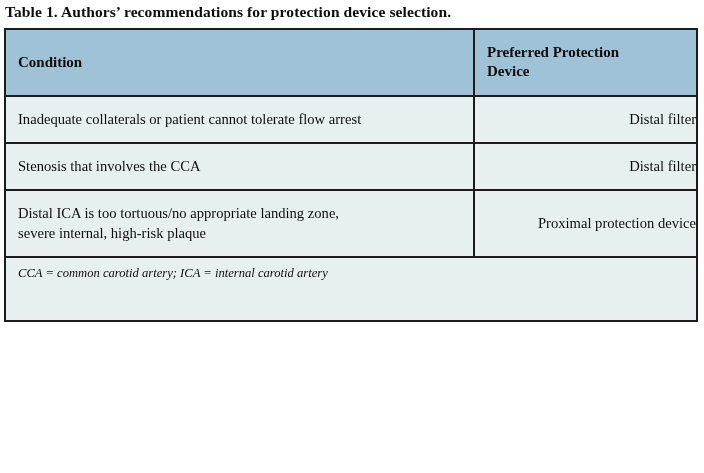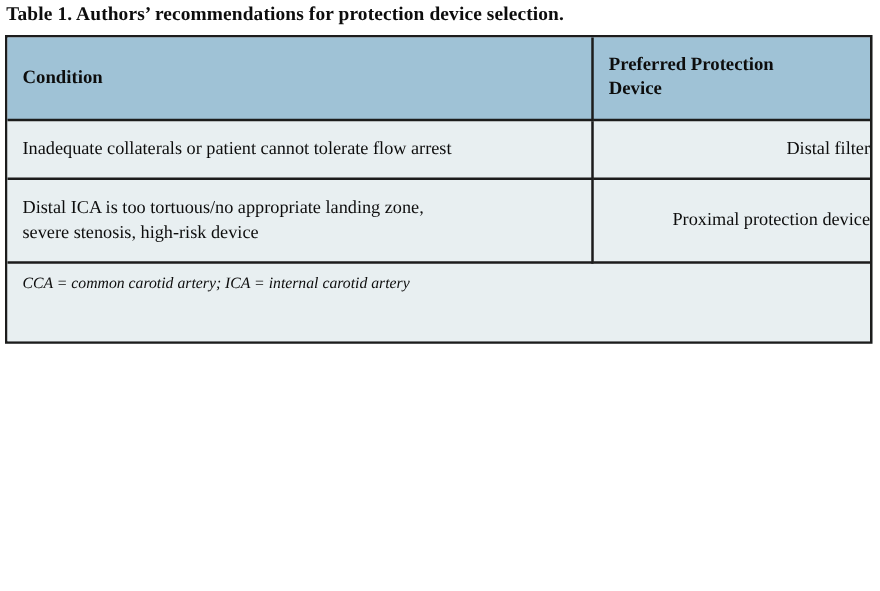--- a/index.html
+++ b/index.html
@@ -128,25 +128,33 @@
         <tr class="single-line">
           <td class="td-cond">
             <span class="nowrap-line">Inadequate collaterals or patient cannot tolerate flow arrest</span>
           </td>
           <td class="td-dev">
             <span class="nowrap-line">Distal filter</span>
           </td>
         </tr>
 
 
+        <tr class="single-line">
+          <td class="td-cond">
+            <span class="nowrap-line">Stenosis that involves the CCA</span>
+          </td>
+          <td class="td-dev">
+            <span class="nowrap-line">Distal filter</span>
+          </td>
+        </tr>
 
         <tr class="two-line">
           <td class="td-cond">
             <span class="nowrap-line">Distal ICA is too tortuous/no appropriate landing zone,</span>
-            <span class="nowrap-line">severe stenosis, high-risk device</span>
+            <span class="nowrap-line">severe internal, high-risk plaque</span>
           </td>
           <td class="td-dev">
             <span class="nowrap-line">Proximal protection device</span>
           </td>
         </tr>
 
 
 
       </tbody>
 

